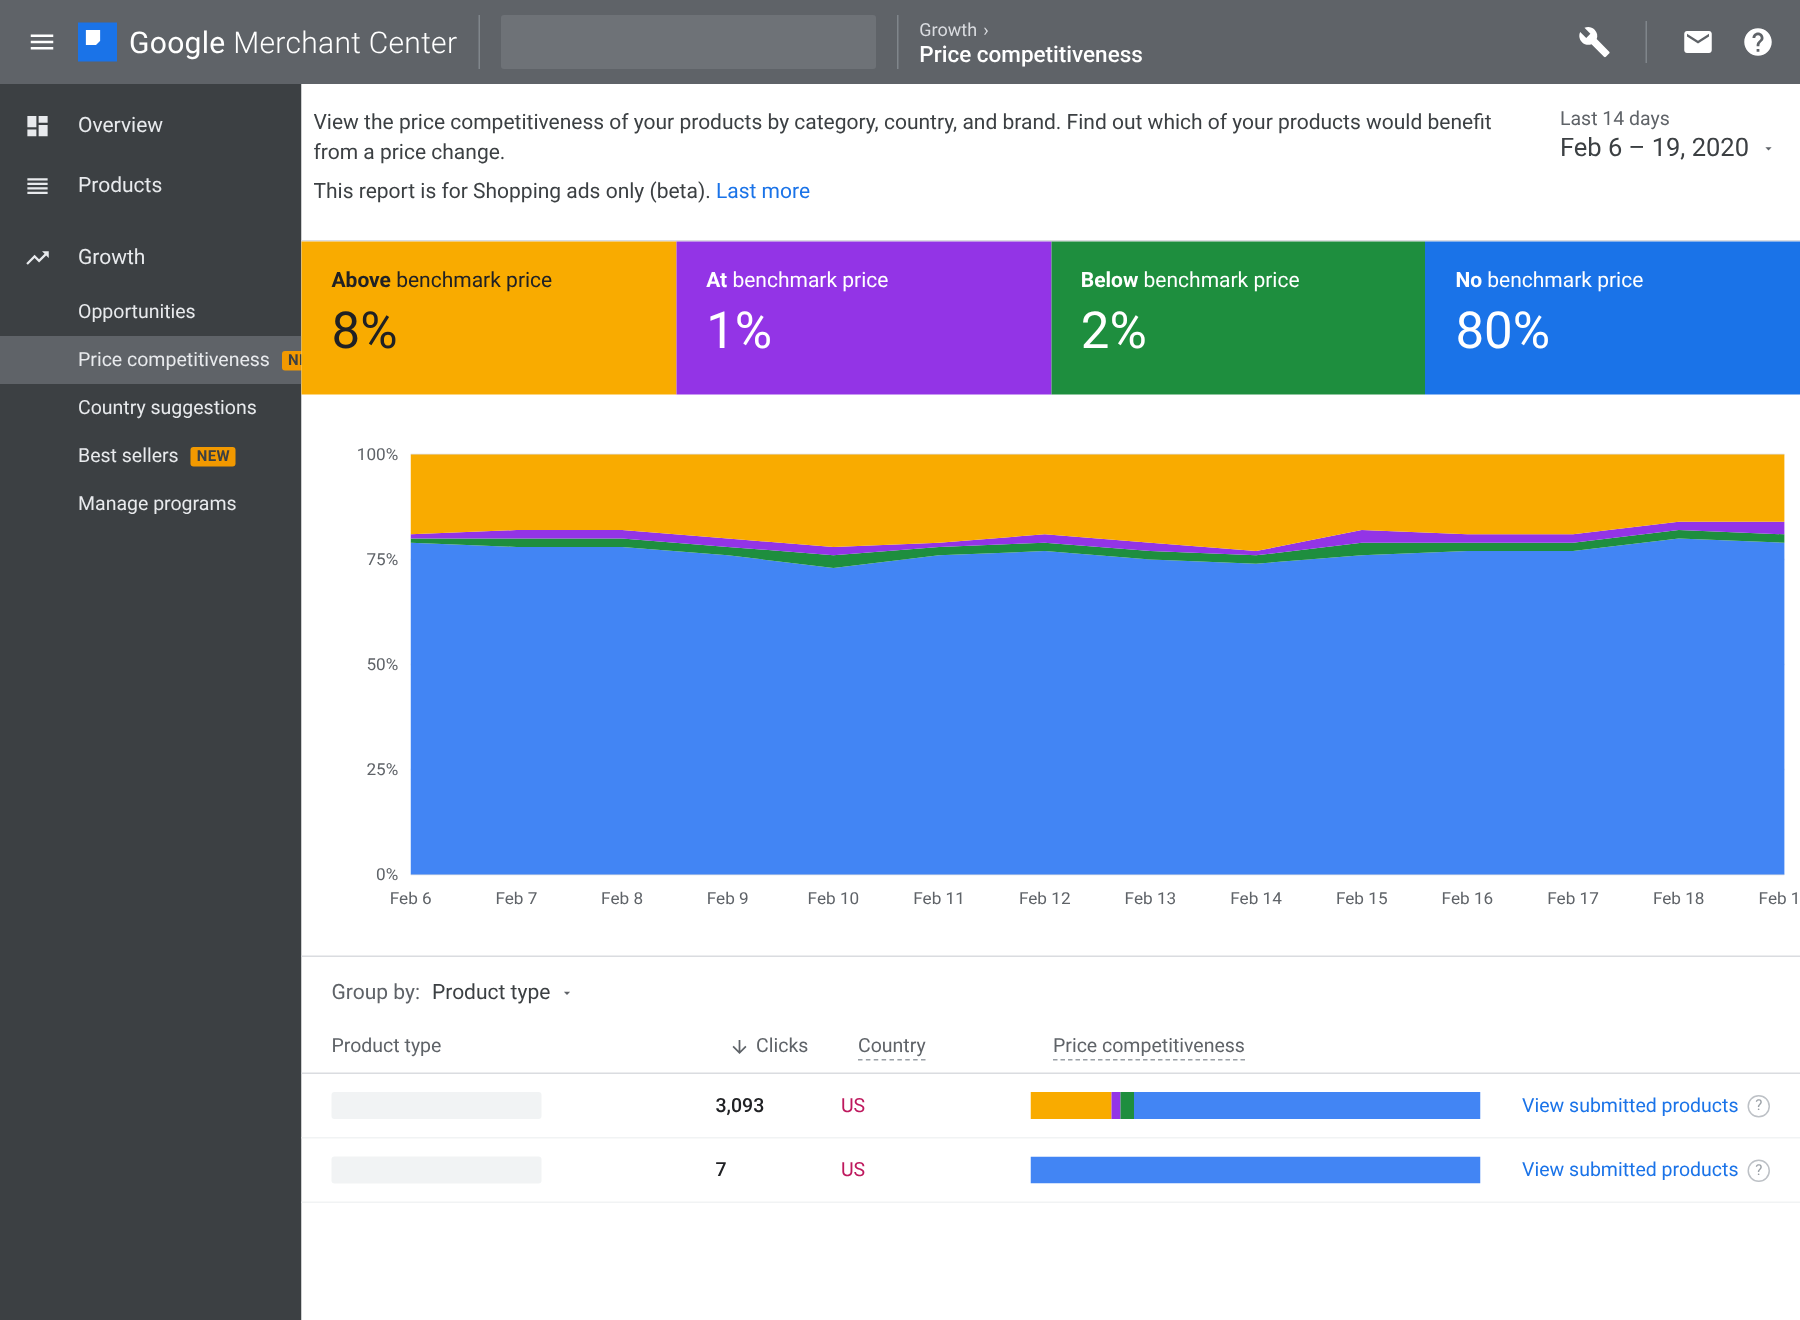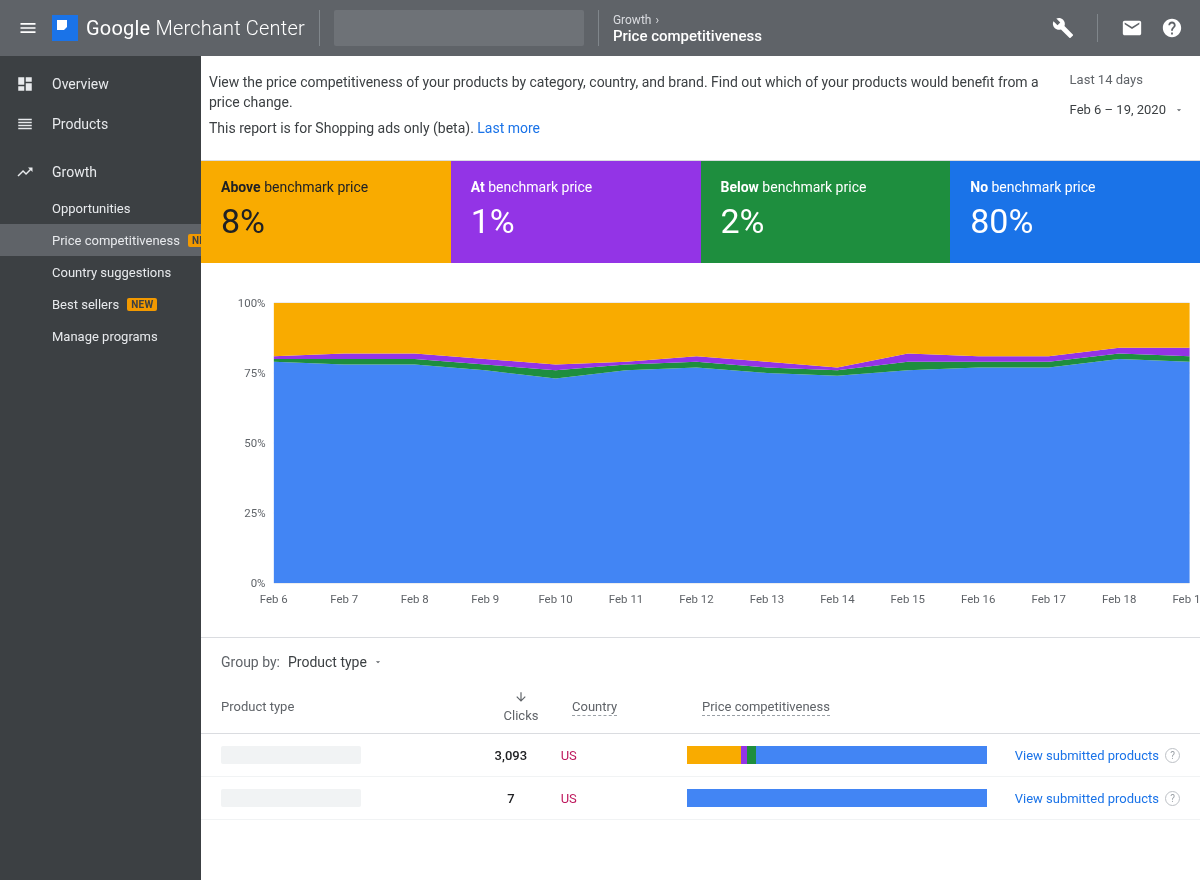--- a/index.html
+++ b/index.html
@@ -27,41 +27,41 @@
 .side-item.section { margin-top:8px; }
 .side-item .lbl { flex:0 0 auto; }
 .new-badge { background:#f29900; color:#3c4043; font-size:10px; font-weight:700; padding:1px 4px; border-radius:2px; letter-spacing:.3px;}
 .sidebar svg { fill:#e8eaed; width:18px; height:18px; flex-shrink:0;}
 .main { flex:1; background:#fff; min-width:0;}
 .intro { padding:16px 8px; border-bottom:1px solid #dadce0; display:flex; gap:16px; align-items:flex-start;}
 .intro .text { flex:1; font-size:14px; line-height:20px; color:#3c4043;}
 .intro .text p { margin-bottom:6px;}
 .intro .link { color:#1a73e8; cursor:pointer;}
 .date-picker { text-align:left; font-size:13px; color:#5f6368; cursor:pointer; padding-right:8px;}
-.date-picker .range { color:#3c4043; font-size:13px; display:flex; align-items:center; gap:8px; margin-top:15px;}
+.date-picker .range { color:#3c4043; font-size:17px; display:flex; align-items:center; gap:8px; margin-top:2px;}
 .tiles { display:flex; }
 .tile { flex:1; padding:18px 20px 22px; color:#fff; cursor:pointer;}
 .tile.above { background:#f9ab00; color:#202124;}
 .tile.at { background:#9334e6; }
 .tile.below { background:#1e8e3e; }
 .tile.no { background:#1a73e8; }
 .tile .label { font-size:14px; margin-bottom:6px;}
 .tile .label b { font-weight:700;}
 .tile .value { font-size:34px; font-weight:400;}
 .chart-area { padding:30px 0 20px 0; }
 .chart-svg { width:100%; height:320px; }
 .axis-text { font-size:11px; fill:#5f6368; }
 .grid-line { stroke:#dadce0; stroke-width:1; }
 .group-bar { padding:16px 20px 10px; font-size:14px; color:#5f6368; display:flex; align-items:center; gap:8px; border-top:1px solid #dadce0;}
 .group-bar .sel { color:#3c4043; display:flex; align-items:center; gap:6px; cursor:pointer;}
 .table { width:100%; font-size:13px;}
 .table .thead { display:flex; padding:10px 20px; border-bottom:1px solid #dadce0; color:#5f6368; align-items:center;}
 .table .trow { display:flex; padding:12px 20px; border-bottom:1px solid #f1f3f4; align-items:center;}
 .col-type { width:265px; }
-.col-clicks { width:70px; text-align:right; display:flex; align-items:center; justify-content:space-between; gap:4px; color:#202124; font-weight:500;flex-direction:column;}
+.col-clicks { width:70px; text-align:right; display:flex; align-items:center; justify-content:flex-start; gap:4px; color:#202124; font-weight:500;}
 .thead .col-clicks{ color:#5f6368; font-weight:400;}
 .col-country { width:130px; padding-left:16px;}
 .col-country .us { color:#be185d; cursor:pointer;}
 .col-comp { flex:1; padding-left:16px;}
 .col-action { width:200px; text-align:right; display:flex; align-items:center; justify-content:flex-end; gap:6px;}
 .col-action .lnk { color:#1a73e8; cursor:pointer;}
 .stackbar { height:18px; width:300px; display:flex; border-radius:0; overflow:hidden;}
 .stackbar span{ height:100%; display:block;}
 .thead .ul { text-decoration:none; border-bottom:1px dashed #9aa0a6; padding-bottom:1px; cursor:pointer;}
 .placeholder-box { width:140px; height:18px; background:#f1f3f4; border-radius:2px;}

